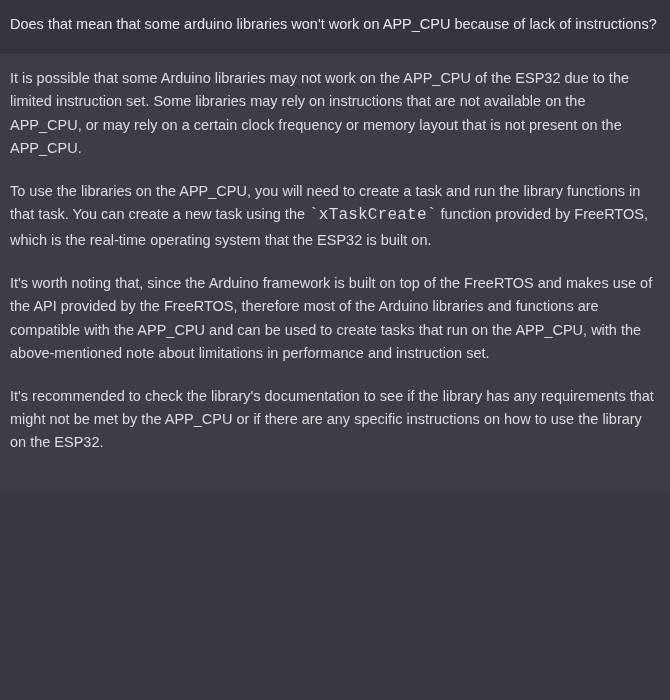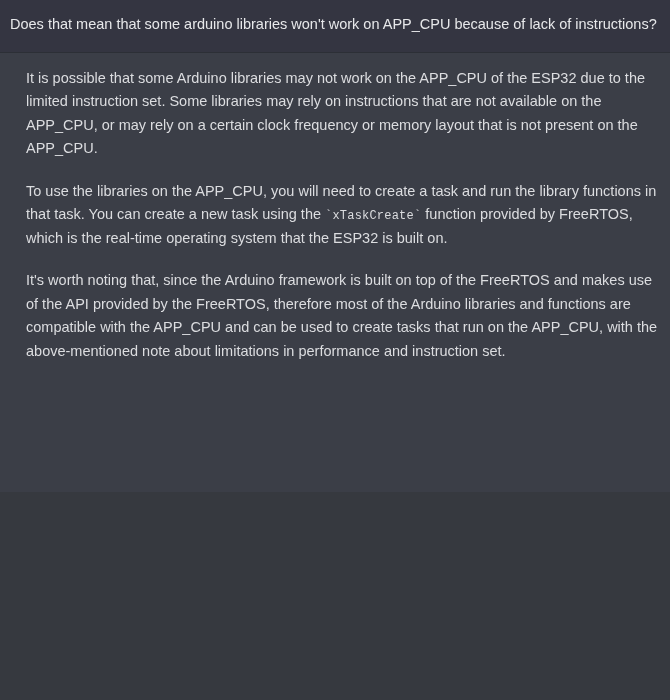--- a/index.html
+++ b/index.html
@@ -36,46 +36,47 @@
     background: #2c2f36;
     width: 100%;
   }
   .msg-assistant {
     background: #3b3e47;
     padding: 14px 12px 10px 10px;
     box-sizing: border-box;
     flex: 1;
   }
   .msg-assistant p {
-    margin: 0 0 19px 16px;
+    margin: 0 0 19px 0;
     font-size: 14.5px;
     line-height: 1.62;
     color: #dcdde0;
   }
   .msg-assistant p:last-child {
     margin-bottom: 0;
   }
   code.inline {
     font-family: "Liberation Mono", "DejaVu Sans Mono", monospace;
-    font-size: 12px;
+    font-size: 16px;
     color: #dcdde0;
     background: transparent;
     letter-spacing: 0.2px;
   }
 </style>
 </head>
 <body>
 
 <div class="chat">
 
   <div class="msg-user">
     <p>Does that mean that some arduino libraries won't work on APP_CPU because of lack of instructions?</p>
   </div>
 
   <div class="divider"></div>
 
   <div class="msg-assistant">
     <p>It is possible that some Arduino libraries may not work on the APP_CPU of the ESP32 due to the limited instruction set. Some libraries may rely on instructions that are not available on the APP_CPU, or may rely on a certain clock frequency or memory layout that is not present on the APP_CPU.</p>
     <p><span>To use the libraries on the APP_CPU, you will need to create a task and run the library functions in that task. You can create a new task using the </span><code class="inline">`xTaskCreate`</code><span> function provided by FreeRTOS, which is the real-time operating system that the ESP32 is built on.</span></p>
     <p>It's worth noting that, since the Arduino framework is built on top of the FreeRTOS and makes use of the API provided by the FreeRTOS, therefore most of the Arduino libraries and functions are compatible with the APP_CPU and can be used to create tasks that run on the APP_CPU, with the above-mentioned note about limitations in performance and instruction set.</p>
+    <p>It's recommended to check the library's documentation to see if the library has any requirements that might not be met by the APP_CPU or if there are any specific instructions on how to use the library on the ESP32.</p>
   </div>
 
 </div>
 
 </body></html>

